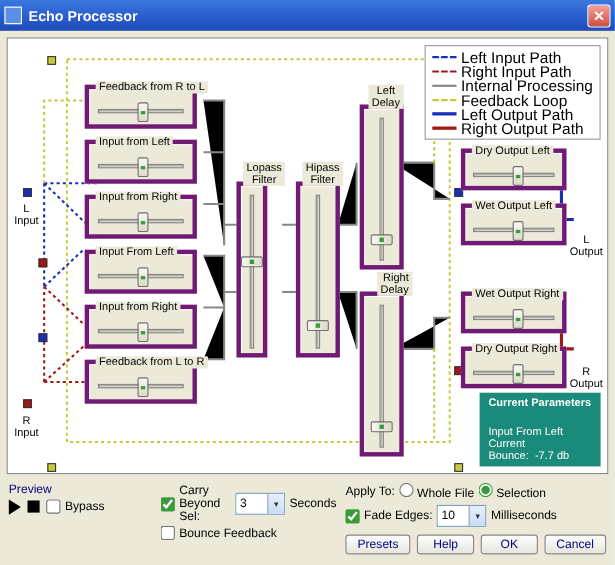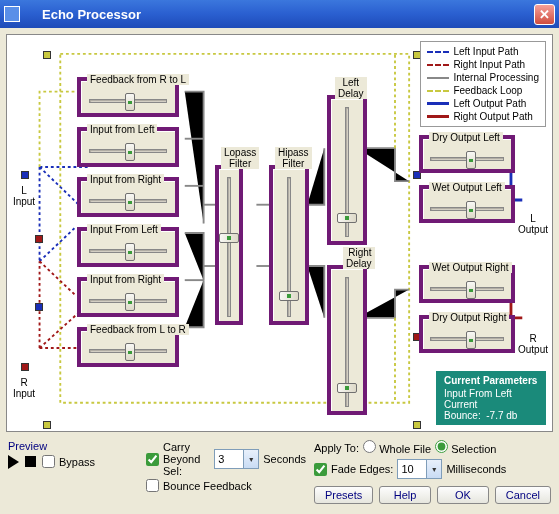--- a/index.html
+++ b/index.html
@@ -13,21 +13,20 @@
   }
   .titlebar {
     height: 28px;
     background: linear-gradient(to bottom, #3b77dd 0%, #2a5fd0 50%, #1e4bb8 100%);
     display: flex;
     align-items: center;
     padding: 0 4px;
     color: white;
     font-weight: bold;
     font-size: 13px;
-    gap: 16px;
   }
   .titlebar-icon {
     width: 16px; height: 16px;
     background: #5a8fe8;
     border: 1px solid #fff;
     margin-right: 6px;
   }
   .titlebar-title { flex: 1; }
   .close-btn {
     width: 21px; height: 21px;
@@ -128,21 +127,21 @@
     top:2px; bottom:2px; left:7px; width:4px;
     background:#3b9b3b;
   }
   
   .legend {
     position: absolute;
     top: 6px; right: 6px;
     border: 1px solid #999;
     background: #fff;
     padding: 3px 6px;
-    font-size: 10px;
+    font-size: 14px;
   }
   .legend-row { display:flex; align-items:center; gap:4px; height:13px;}
   .lswatch { width:22px; height:0; border-top-width:2px; }
   
   .node {
     position:absolute; width:8px; height:8px;
     border:1px solid #333;
   }
   
   .side-label {
@@ -152,21 +151,21 @@
   
   .params-box {
     position:absolute;
     right:6px; bottom:6px;
     background:#1a8a7a;
     color:#fff;
     padding:4px 8px;
     font-size:10px;
     width:110px;
   }
-  .params-box .hd { font-weight:bold; margin-bottom:2px;}
+  .params-box .hd { font-weight:bold; margin-bottom:15px;}
   
   .bottom {
     display:flex;
     align-items:flex-start;
     gap:8px;
     padding:4px 2px;
     font-size:11px;
     color:#000080;
   }
   .preview-block { width:130px; }

